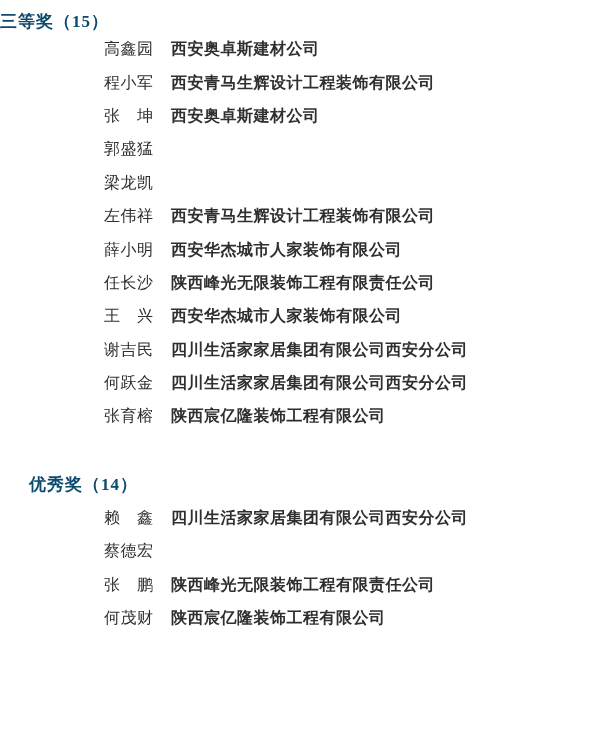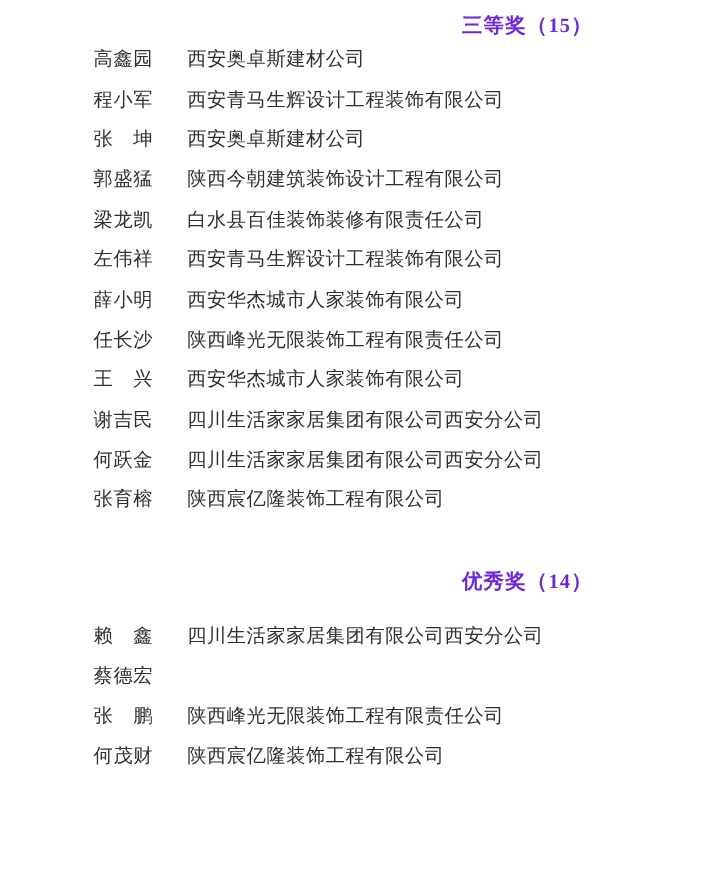--- a/index.html
+++ b/index.html
@@ -11,53 +11,55 @@
     position: relative;
     width: 600px;
     height: 729px;
     background: #ffffff;
     overflow: hidden;
     font-family: "Liberation Serif", serif;
     -webkit-font-smoothing: antialiased;
   }
   .section-title {
     width: 494px;
-    text-align: right;
+    text-align: left;
     font-weight: bold;
     font-size: 17px;
     line-height: 22px;
-    color: #6d28d9;
+    color: #0c4a6e;
     letter-spacing: 1px;
   }
   .section:first-of-type .section-title {
     padding-top: 11px;
     height: 22px;
   }
   .section + .section .section-title {
     margin-top: 40px;
-    margin-bottom: 18px;
+    margin-bottom: 6px;
+    padding-left: 29px;
   }
   .rows { }
   .row {
     height: 33.4px;
     display: flex;
     align-items: center;
-    padding-left: 78px;
+    padding-left: 104px;
     font-size: 16px;
     color: #2f2f2f;
     letter-spacing: 0.5px;
     white-space: nowrap;
   }
   .winner-name {
     display: inline-block;
     width: 50px;
     flex: 0 0 50px;
   }
   .winner-company {
-    margin-left: 28px;
+    margin-left: 17px;
+    font-weight: bold;
   }
 </style>
 </head>
 <body>
 
 <div class="page">
   <div class="section">
     <div class="section-title">三等奖（15）</div>
     <div class="rows">
   <div class="row">
@@ -71,27 +73,25 @@
   </div>
 
   <div class="row">
     <span class="winner-name">张　坤</span>
     <span class="winner-company">西安奥卓斯建材公司</span>
   </div>
 
 
   <div class="row">
     <span class="winner-name">郭盛猛</span>
-    <span class="winner-company">陕西今朝建筑装饰设计工程有限公司</span>
   </div>
 
 
   <div class="row">
     <span class="winner-name">梁龙凯</span>
-    <span class="winner-company">白水县百佳装饰装修有限责任公司</span>
   </div>
 
   <div class="row">
     <span class="winner-name">左伟祥</span>
     <span class="winner-company">西安青马生辉设计工程装饰有限公司</span>
   </div>
 
   <div class="row">
     <span class="winner-name">薛小明</span>
     <span class="winner-company">西安华杰城市人家装饰有限公司</span>

